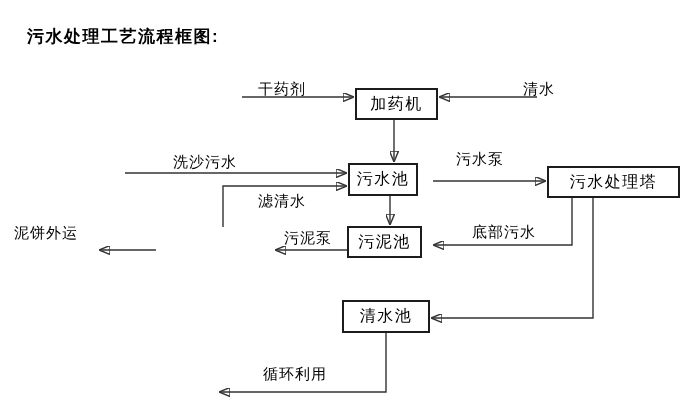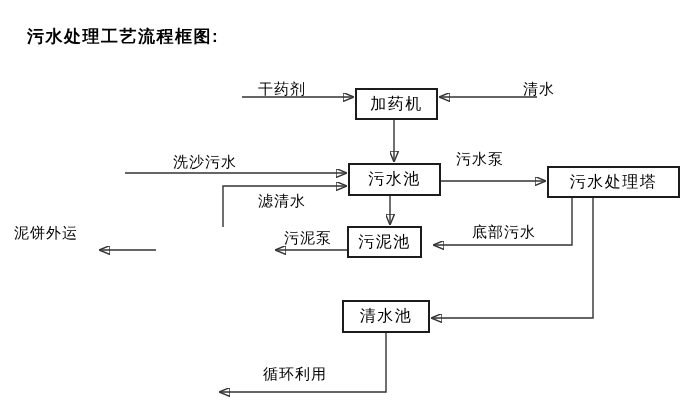--- a/index.html
+++ b/index.html
@@ -20,21 +20,21 @@
   }
   .flabel {
     position:absolute; font-size:15px; letter-spacing:1px;
     white-space:nowrap; background:transparent;
   }
   .wires { position:absolute; left:0; top:0; pointer-events:none; }
   .wires path { fill:none; stroke:#333333; stroke-width:1.4; }
 
   
   #node-dosing      { left:355px; top:88px;  width:83px;  height:32px; }
-  #node-sewage-pool { left:348px; top:163px; width:93px;  height:33px;text-align:center; }
+  #node-sewage-pool { left:348px; top:163px; width:70px;  height:33px;text-align:center; }
   #node-tower       { left:547px; top:166px; width:133px; height:32px; }
   #node-sludge-pool { left:347px; top:226px; width:75px;  height:32px; }
   #node-belt-press  { left:156px; top:227px; width:118px; height:31px; }
   #node-clean-pool  { left:342px; top:300px; width:88px;  height:33px; }
 
   
   #lbl-dry-chemical   { left:258px; top:80px;  }
   #lbl-clean-water    { left:503px; top:80px;margin-left:20px;  }
   #lbl-sand-washing   { left:173px; top:153px; }
   #lbl-sewage-pump    { left:456px; top:150px; }

